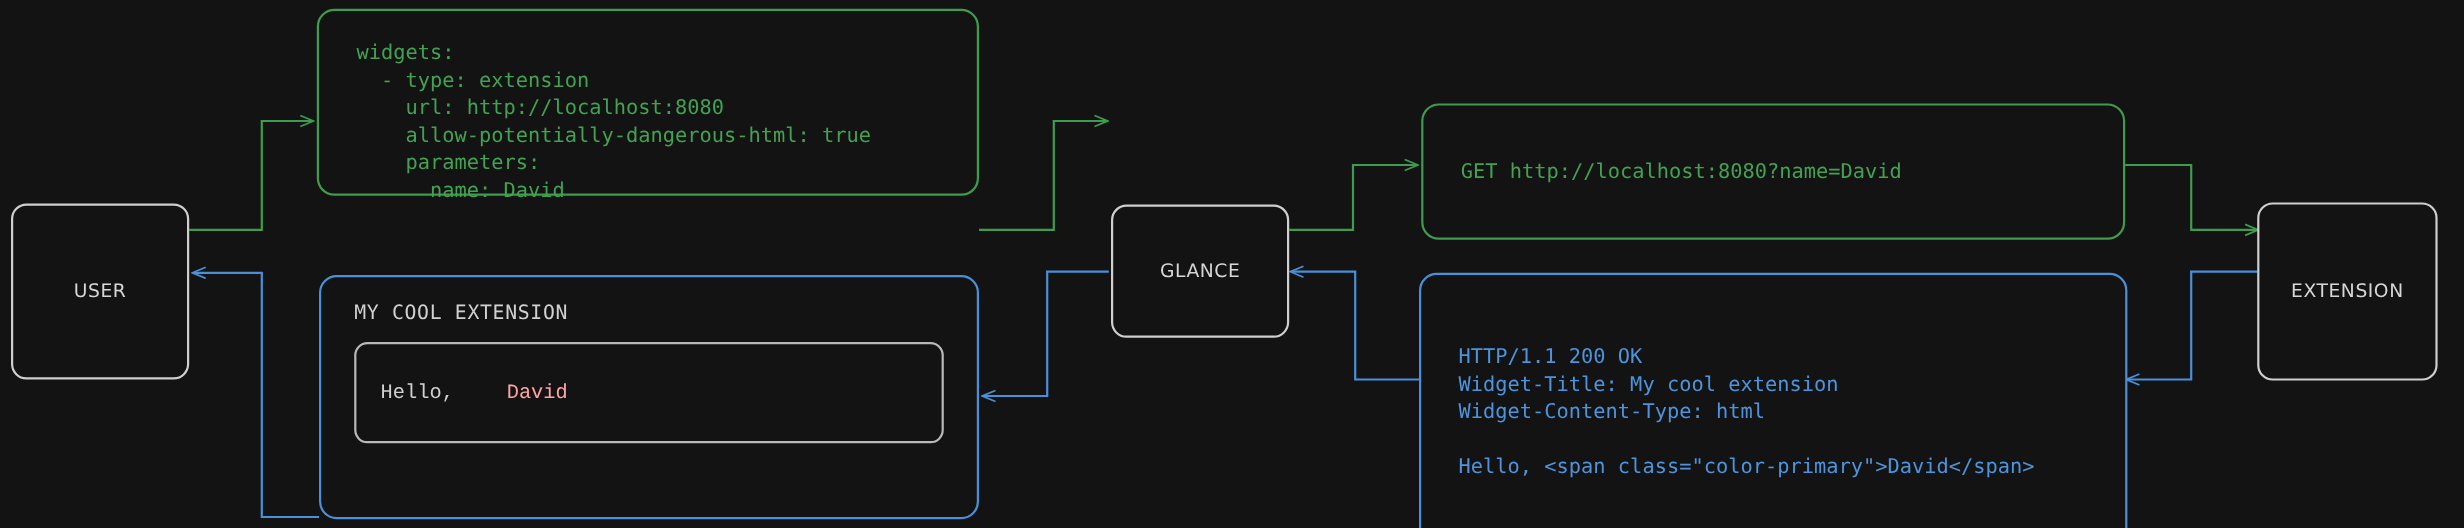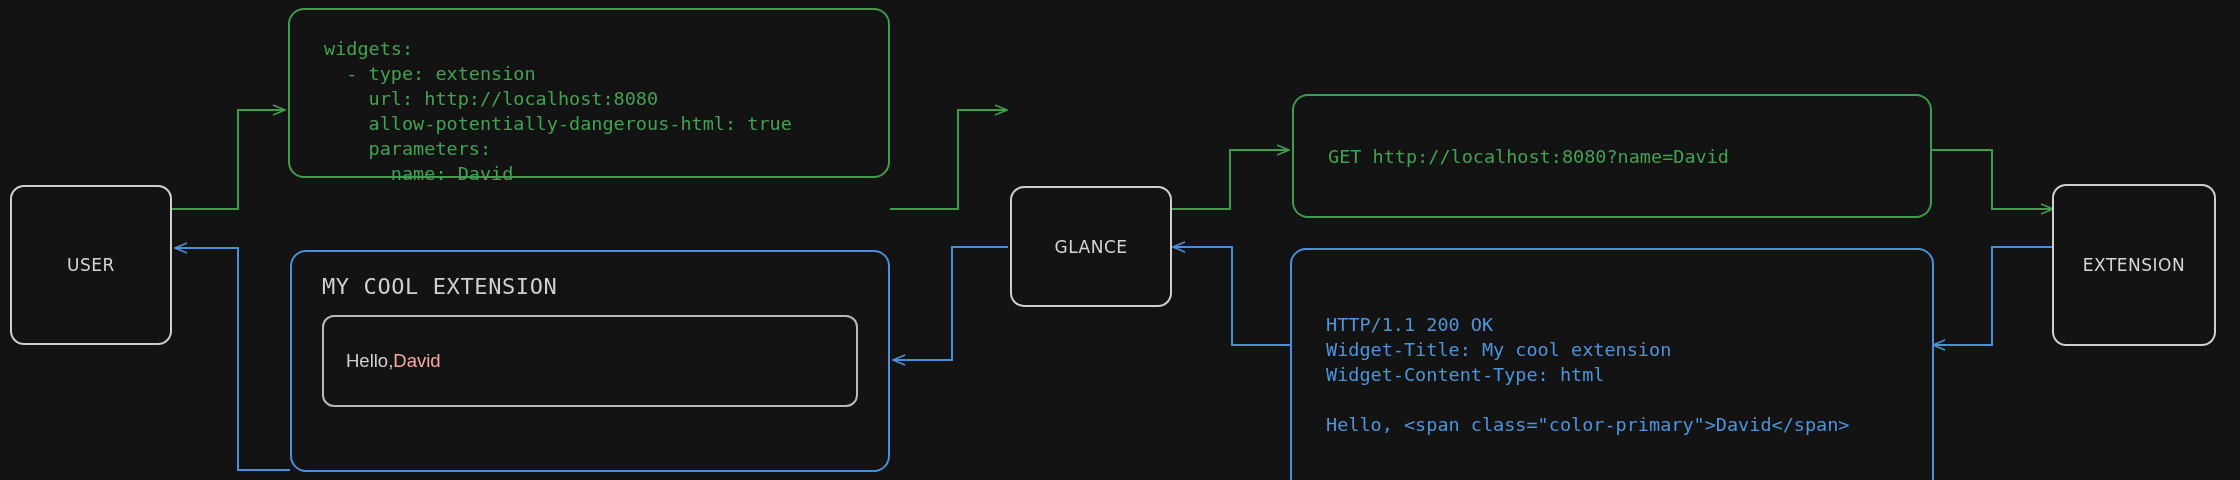--- a/index.html
+++ b/index.html
@@ -61,34 +61,35 @@
     position: absolute;
     border: 2px solid #4a90d9;
     border-radius: 16px;
     box-sizing: border-box;
     background: #131313;
     padding: 22px 30px;
   }
   .widget-title {
     color: #d0d0d0;
     font-family: "DejaVu Sans Mono", monospace;
-    font-size: 22px;
+    font-size: 18px;
     letter-spacing: 0.6px;
     margin-bottom: 16px;
   }
   .widget-body {
     border: 2px solid #b9b9b9;
     border-radius: 12px;
     padding: 26px 22px;
     color: #d0d0d0;
-    font-family: Liberation Sans, sans-serif;
+    font-family: Liberation Mono, monospace;
     font-size: 18.5px;
     min-height: 36px;
     display: flex;
     align-items: center;
+    gap: 48px;
   }
   .accent { color: #fca5a5; }
 </style>
 </head>
 <body>
 
 <div id="canvas">
 
   <svg id="wires" viewBox="0 0 2240 480" xmlns="http://www.w3.org/2000/svg">
     <defs>

